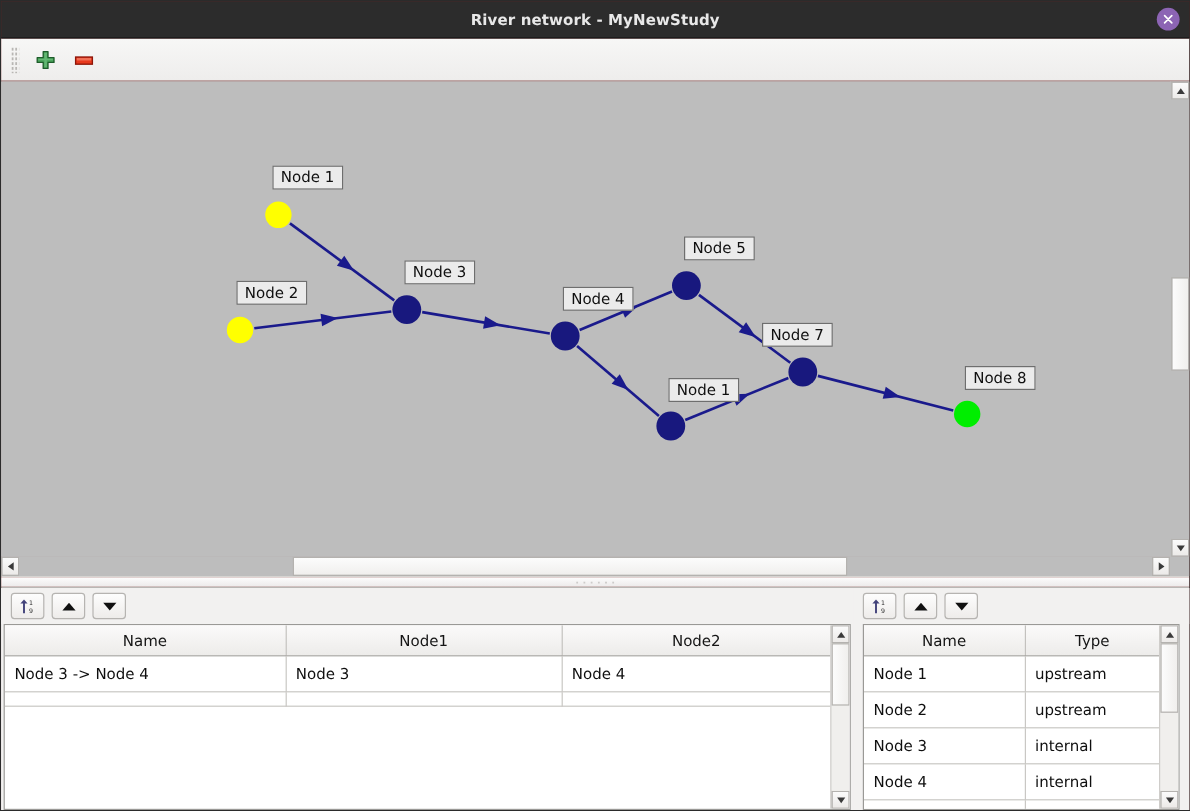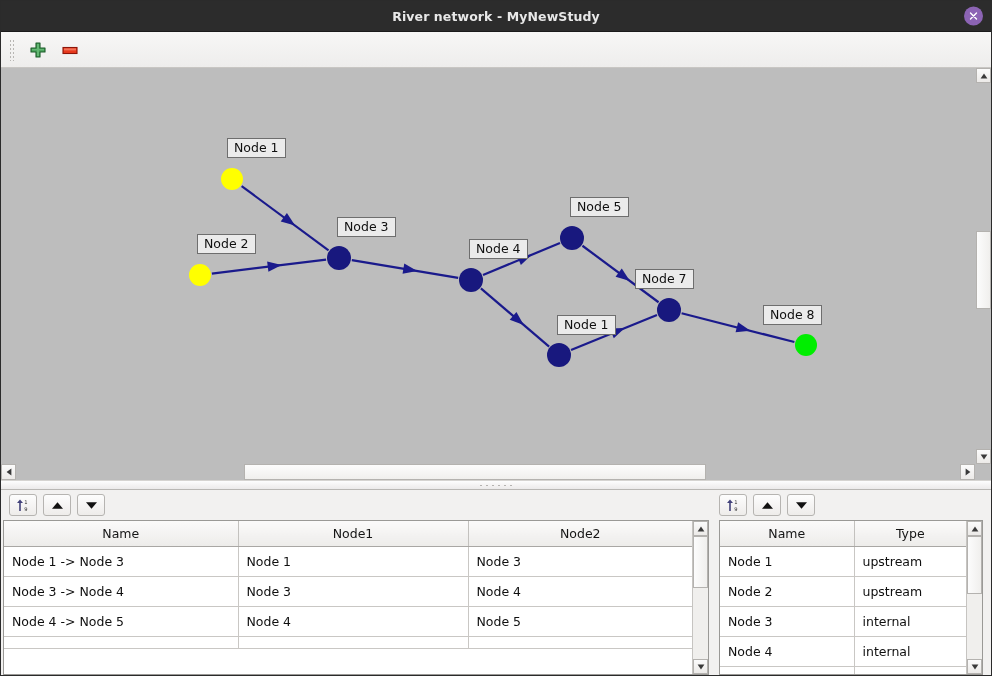--- a/index.html
+++ b/index.html
@@ -299,21 +299,21 @@
           </g>
       </svg>
       <div id="label-layer">
           <div class="node-label" style="left: 226px; top: 70px;">Node 1</div>
           <div class="node-label" style="left: 196px; top: 166px;">Node 2</div>
           <div class="node-label" style="left: 336px; top: 149px;">Node 3</div>
           <div class="node-label" style="left: 468px; top: 171px;">Node 4</div>
           <div class="node-label" style="left: 569px; top: 129px;">Node 5</div>
           <div class="node-label" style="left: 556px; top: 247px;">Node 1</div>
           <div class="node-label" style="left: 634px; top: 201px;">Node 7</div>
-          <div class="node-label" style="left: 762px; top: 237px;">Node 8</div>
+          <div class="node-label" style="left: 803px; top: 237px;">Node 8</div>
         </div>
     </div>
 
     <div class="vscroll">
       <div class="sb-arrow">
         <svg width="8" height="6" viewBox="0 0 8 6">
           <path d="M4 0.6 L7.4 5.4 L0.6 5.4 Z" fill="#3a3a3a"></path>
         </svg>
       </div>
       <div class="sb-track">
@@ -381,33 +381,23 @@
               </colgroup>
             <thead>
                 <tr id="reaches-head">
                   <th>Name</th>
                   <th>Node1</th>
                   <th>Node2</th>
                 </tr>
               </thead>
             <tbody id="reaches-body">
                 <tr>
-                  <td>Node 1 -&gt; Node 3</td>
-                  <td>Node 1</td>
-                  <td>Node 3</td>
-                </tr>
-                <tr>
                   <td>Node 3 -&gt; Node 4</td>
                   <td>Node 3</td>
                   <td>Node 4</td>
-                </tr>
-                <tr>
-                  <td>Node 4 -&gt; Node 5</td>
-                  <td>Node 4</td>
-                  <td>Node 5</td>
                 </tr>
                 <tr class="empty">
                   <td></td>
                   <td></td>
                   <td></td>
                 </tr>
               </tbody>
           </table>
         </div>
         <div class="tbl-vscroll">

